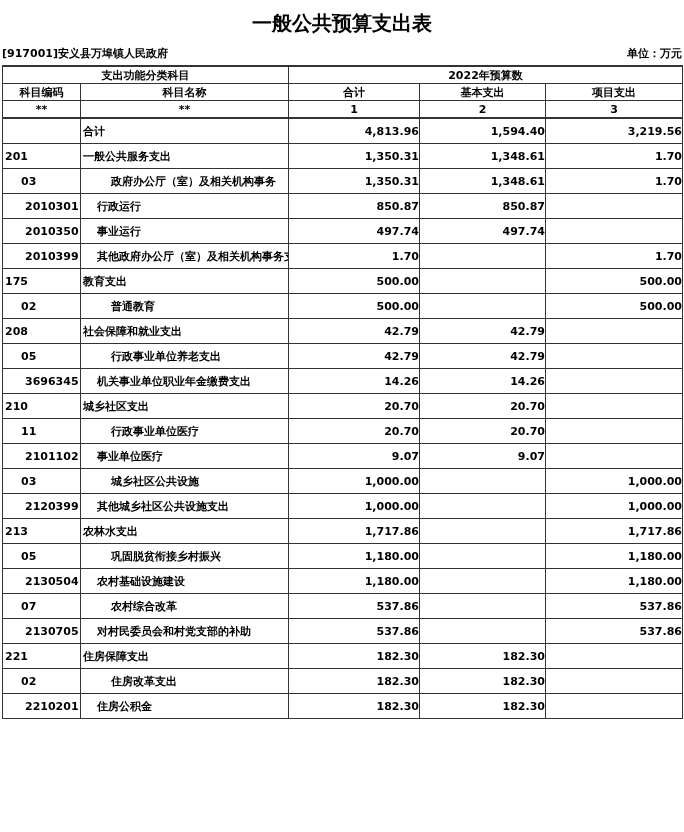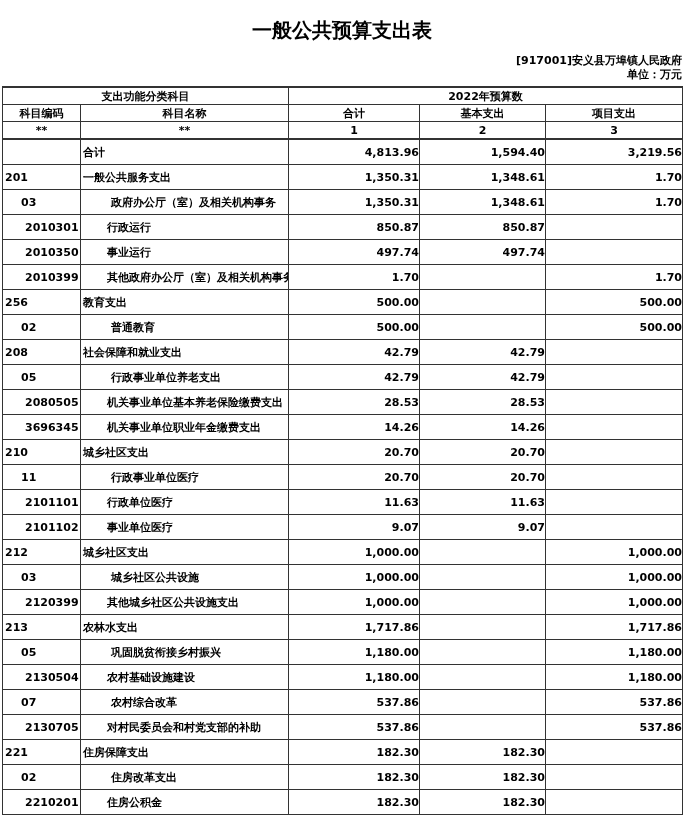--- a/index.html
+++ b/index.html
@@ -2,27 +2,27 @@
 <html><head>
 <meta charset="utf-8">
 <style>
   html,body{margin:0;padding:0;}
   body{
     width:684px;height:832px;background:#ffffff;overflow:hidden;
     font-family:"DejaVu Sans","Liberation Sans",sans-serif;
     color:#000;
   }
   .page-title{
-    margin-top:19px;text-align:center;
+    margin-top:12px;text-align:center;
     font-size:20px;font-weight:bold;line-height:23px;
   }
   .meta-row{
     display:flex;justify-content:space-between;align-items:flex-end;
     margin:12px 2px 4px 2px;
-    font-size:11px;font-weight:bold;line-height:14px;flex-direction:column;
+    font-size:11px;font-weight:bold;line-height:14px;
   }
   table.budget{
     border-collapse:collapse;table-layout:fixed;
     margin-left:2px;width:680px;
     font-size:11px;font-weight:bold;
   }
   table.budget td{
     border:1px solid #333;
     padding:0;overflow:hidden;white-space:nowrap;
     vertical-align:middle;
@@ -32,21 +32,21 @@
   thead tr.nums td{border-bottom:2px solid #333;}
   tbody td{height:24px;}
   td.code{text-align:left;margin-top:36px;}
   td.name{text-align:left;}
   td.num{text-align:right;padding-right:3px;}
   tr.lvl1 td.code{padding-left:2px;}
   tr.lvl2 td.code{padding-left:18px;}
   tr.lvl3 td.code{padding-left:22px;}
   tr.lvl1 td.name{padding-left:2px;}
   tr.lvl2 td.name{padding-left:30px;}
-  tr.lvl3 td.name{padding-left:26px;}
+  tr.lvl3 td.name{padding-left:16px;}
 </style>
 </head>
 <body>
 
 <div class="page-title">一般公共预算支出表</div>
 
 <div class="meta-row">
   <span>[917001]安义县万埠镇人民政府</span>
   <span>单位：万元</span>
 </div>
@@ -116,21 +116,21 @@
     <td class="num"></td>
   </tr>
       <tr class="lvl3">
     <td class="code">2010399</td>
     <td class="name">其他政府办公厅（室）及相关机构事务支出</td>
     <td class="num">1.70</td>
     <td class="num"></td>
     <td class="num">1.70</td>
   </tr>
       <tr class="lvl1">
-    <td class="code">256</td>
+    <td class="code">175</td>
     <td class="name">教育支出</td>
     <td class="num">500.00</td>
     <td class="num"></td>
     <td class="num">500.00</td>
   </tr>
       <tr class="lvl2">
     <td class="code">02</td>
     <td class="name">普通教育</td>
     <td class="num">500.00</td>
     <td class="num"></td>
@@ -141,27 +141,20 @@
     <td class="name">社会保障和就业支出</td>
     <td class="num">42.79</td>
     <td class="num">42.79</td>
     <td class="num"></td>
   </tr>
       <tr class="lvl2">
     <td class="code">05</td>
     <td class="name">行政事业单位养老支出</td>
     <td class="num">42.79</td>
     <td class="num">42.79</td>
-    <td class="num"></td>
-  </tr>
-      <tr class="lvl3">
-    <td class="code">2080505</td>
-    <td class="name">机关事业单位基本养老保险缴费支出</td>
-    <td class="num">28.53</td>
-    <td class="num">28.53</td>
     <td class="num"></td>
   </tr>
       <tr class="lvl3">
     <td class="code">3696345</td>
     <td class="name">机关事业单位职业年金缴费支出</td>
     <td class="num">14.26</td>
     <td class="num">14.26</td>
     <td class="num"></td>
   </tr>
       <tr class="lvl1">
@@ -172,40 +165,26 @@
     <td class="num"></td>
   </tr>
       <tr class="lvl2">
     <td class="code">11</td>
     <td class="name">行政事业单位医疗</td>
     <td class="num">20.70</td>
     <td class="num">20.70</td>
     <td class="num"></td>
   </tr>
       <tr class="lvl3">
-    <td class="code">2101101</td>
-    <td class="name">行政单位医疗</td>
-    <td class="num">11.63</td>
-    <td class="num">11.63</td>
-    <td class="num"></td>
-  </tr>
-      <tr class="lvl3">
     <td class="code">2101102</td>
     <td class="name">事业单位医疗</td>
     <td class="num">9.07</td>
     <td class="num">9.07</td>
     <td class="num"></td>
   </tr>
-      <tr class="lvl1">
-    <td class="code">212</td>
-    <td class="name">城乡社区支出</td>
-    <td class="num">1,000.00</td>
-    <td class="num"></td>
-    <td class="num">1,000.00</td>
-  </tr>
       <tr class="lvl2">
     <td class="code">03</td>
     <td class="name">城乡社区公共设施</td>
     <td class="num">1,000.00</td>
     <td class="num"></td>
     <td class="num">1,000.00</td>
   </tr>
       <tr class="lvl3">
     <td class="code">2120399</td>
     <td class="name">其他城乡社区公共设施支出</td>

